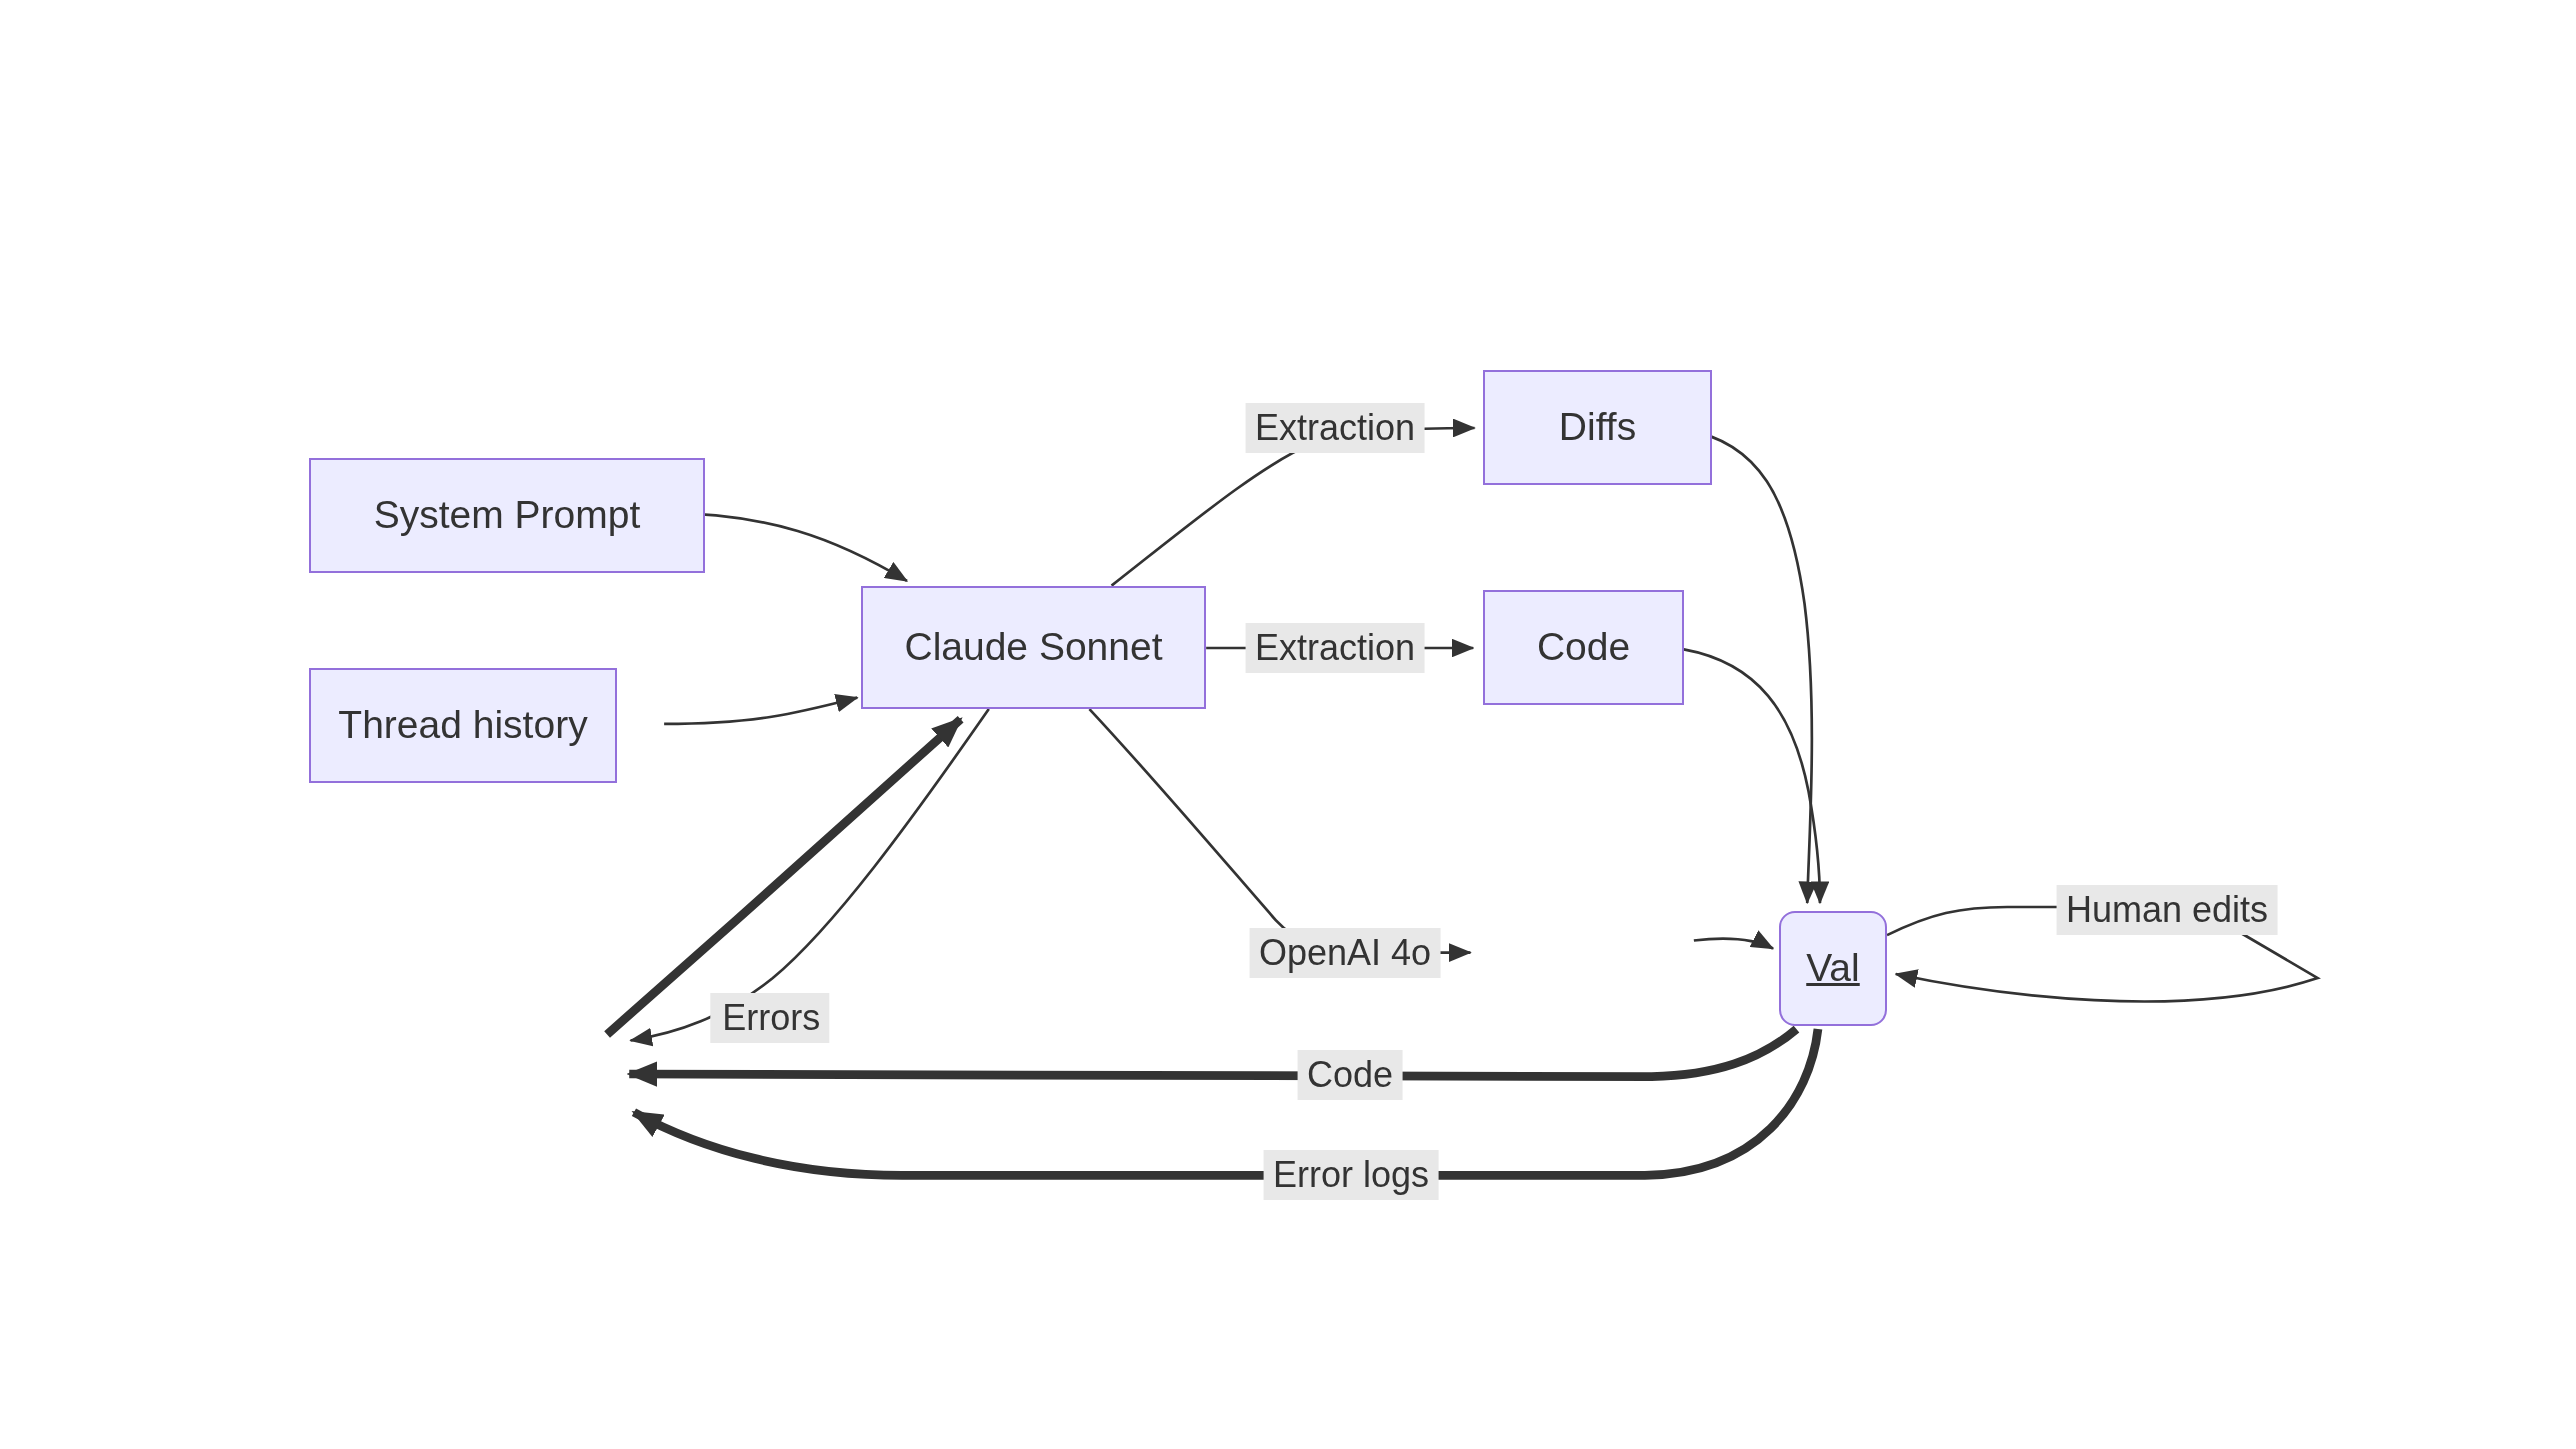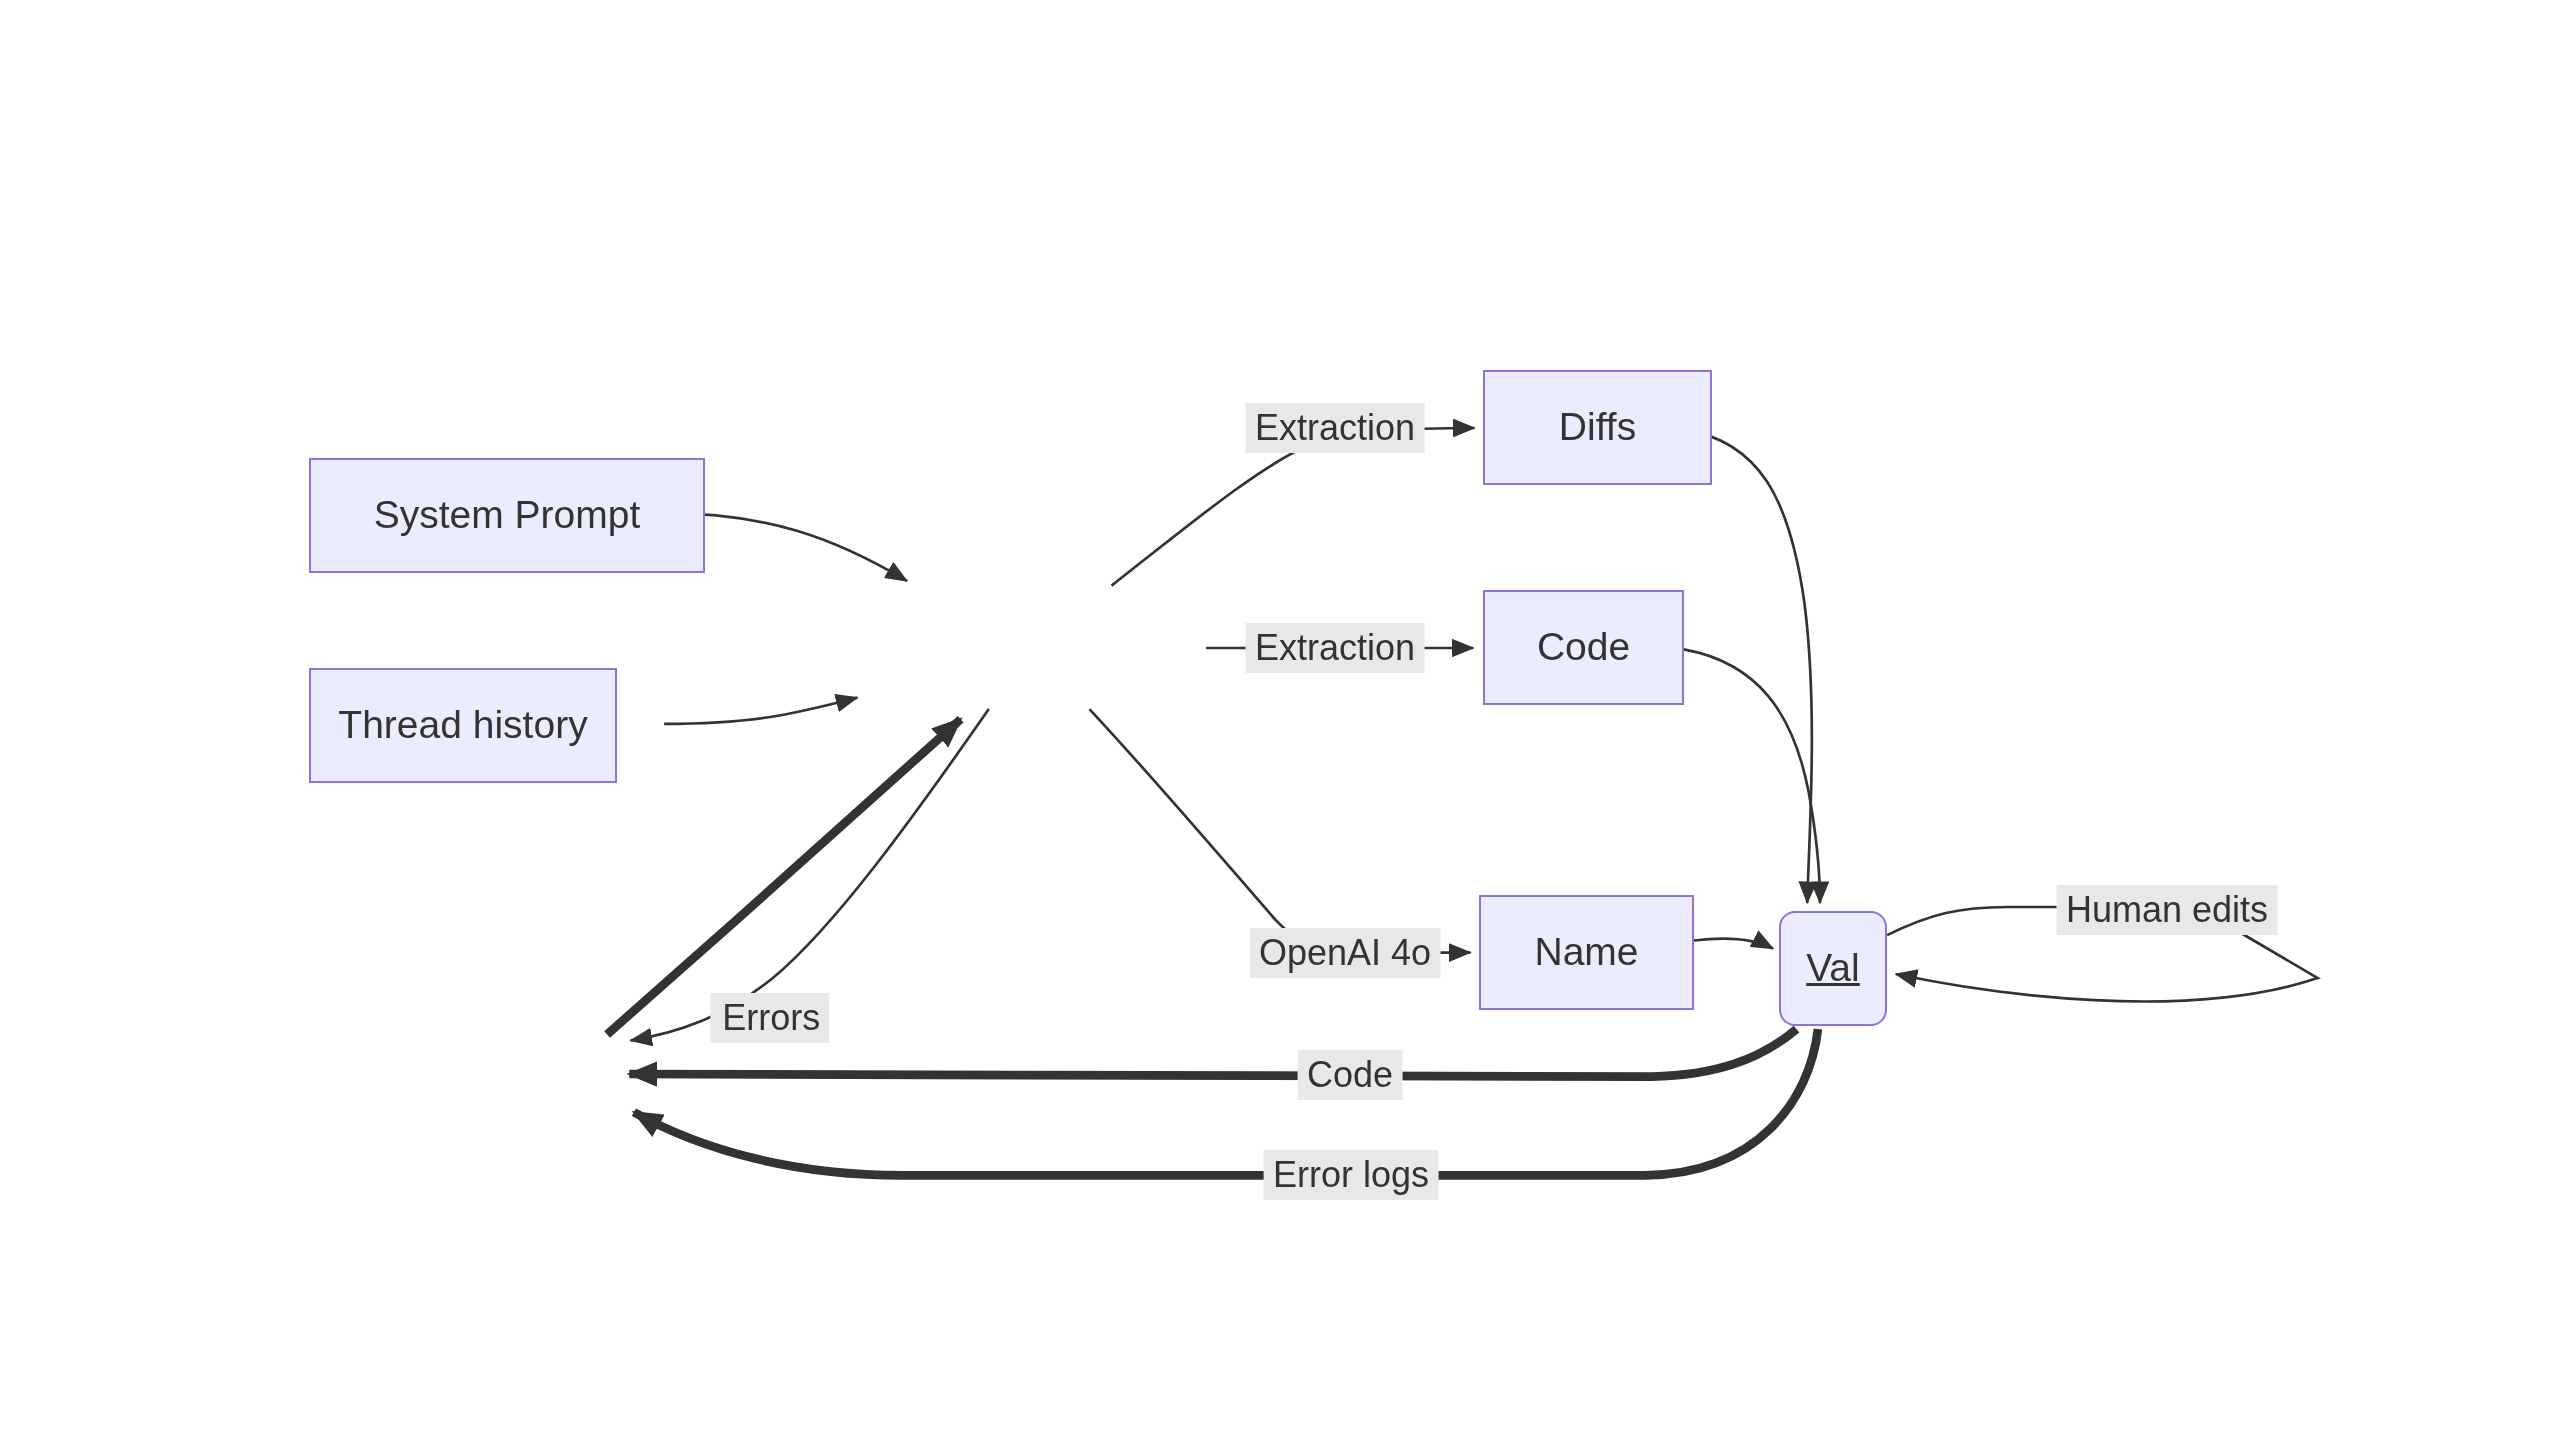--- a/index.html
+++ b/index.html
@@ -85,32 +85,32 @@
   </svg>
 
   <div class="node" style="left:309px;top:458px;width:396px;height:115px;">
     <span>System Prompt</span>
   </div>
 
   <div class="node" style="left:309px;top:668px;width:308px;height:115px;">
     <span>Thread history</span>
   </div>
 
+  <div class="node" style="left:861px;top:586px;width:345px;height:123px;">
+    <span>Claude Sonnet</span>
+  </div>
 
   <div class="node" style="left:1483px;top:370px;width:229px;height:115px;">
     <span>Diffs</span>
   </div>
 
   <div class="node" style="left:1483px;top:590px;width:201px;height:115px;">
     <span>Code</span>
   </div>
 
-  <div class="node" style="left:1479px;top:895px;width:215px;height:115px;">
-    <span>Name</span>
-  </div>
 
   <div class="node rounded" style="left:1779px;top:911px;width:108px;height:115px;">
     <span>Val</span>
   </div>
 
 
   <div class="edge-label" style="left:1335px;top:428px;">Extraction</div>
 
   <div class="edge-label" style="left:1335px;top:648px;">Extraction</div>
 

